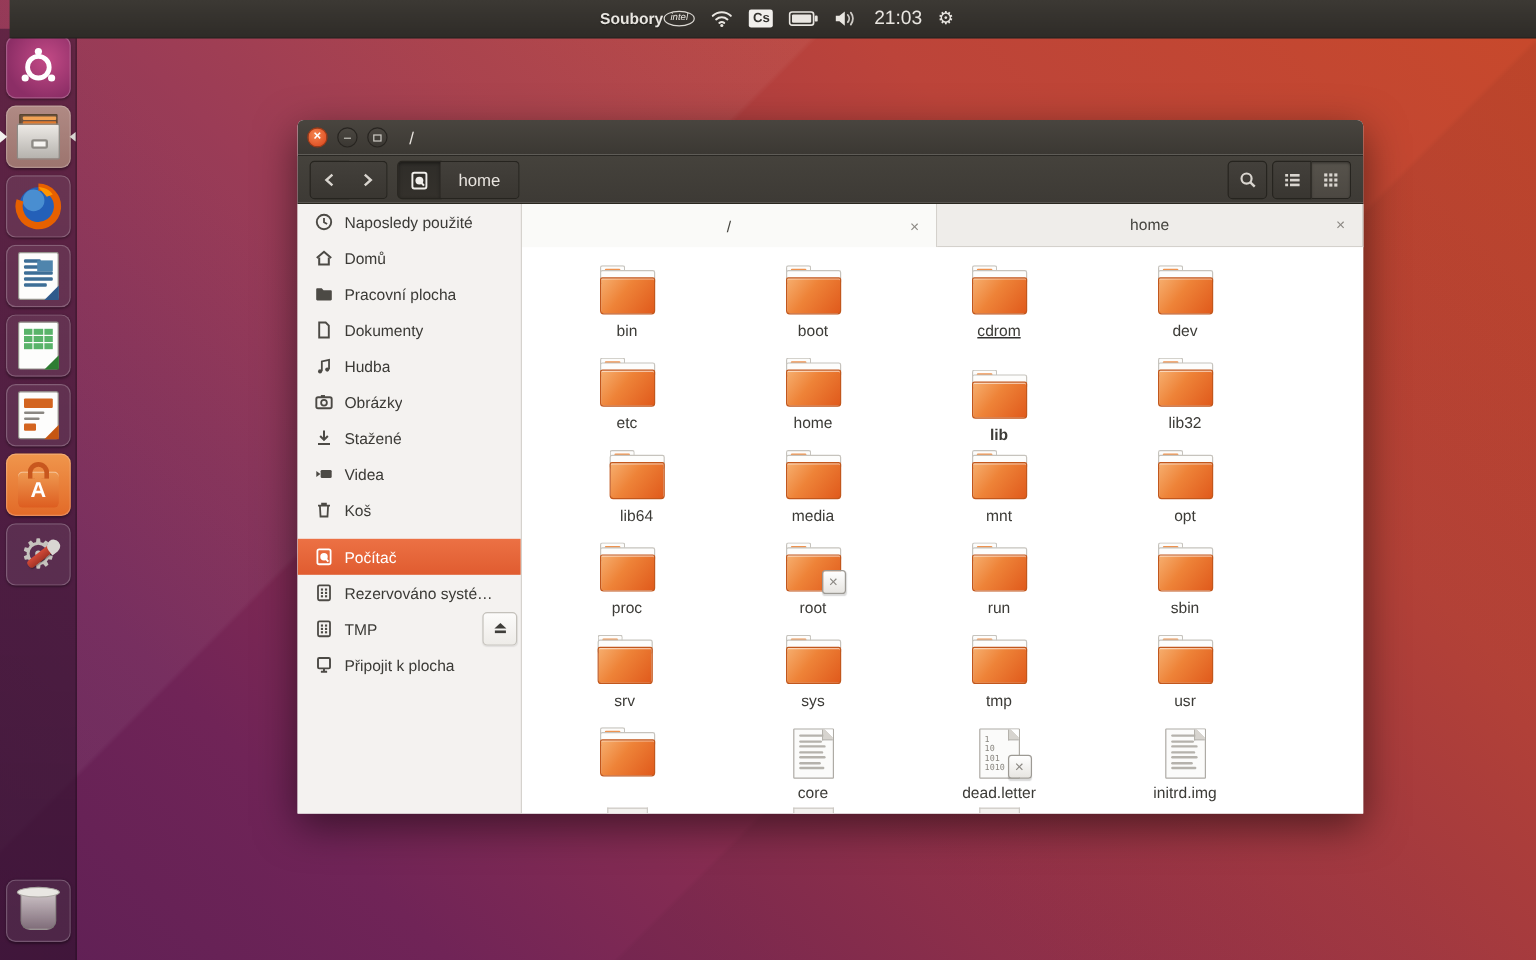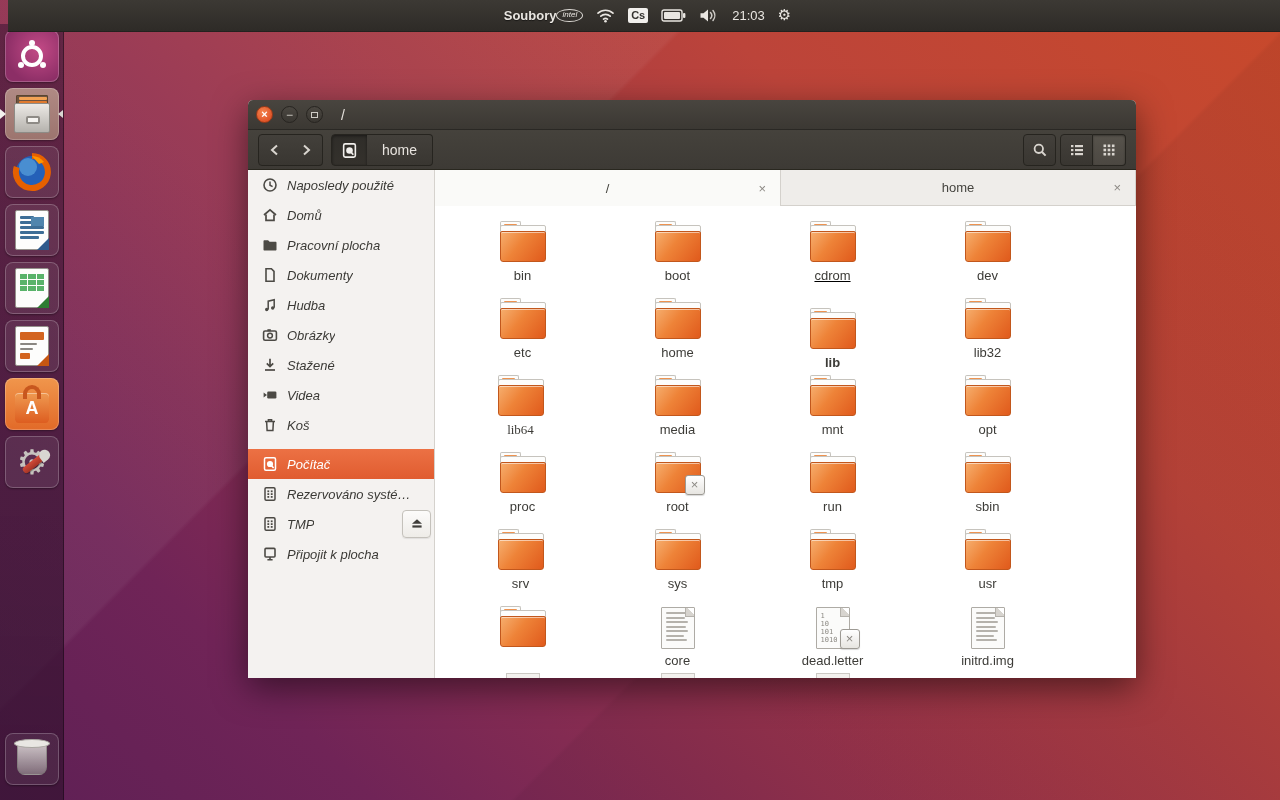--- a/index.html
+++ b/index.html
@@ -16,21 +16,21 @@
     background:linear-gradient(#3c3934,#2e2b27); color:#e9e6e1;
     display:flex; align-items:center; justify-content:center; z-index:50;
     border-bottom:1px solid rgba(0,0,0,.4); }
   #panel .appname { font-weight:bold; font-size:13px; padding-left:9px; text-shadow:0 1px 1px rgba(0,0,0,.5); }
   #tray { display:flex; align-items:center; gap:13px; padding-right:10px; }
   .tray-item { display:flex; align-items:center; color:#e9e6e1; }
   .intel-badge { font-size:8px; font-style:italic; border:1.5px solid #dcd9d4; border-radius:50%;
     padding:1px 5px 2px 5px; line-height:1; color:#e9e6e1; }
   .kb-badge { background:#f1efec; color:#33312e; font-size:11px; font-weight:bold;
     border-radius:2px; padding:0 3px; line-height:15px; }
-  .clock { font-size:13px; }
+  .clock { font-size:16px; }
   .gear-glyph { font-size:15px; line-height:1; font-family:"DejaVu Sans",sans-serif; }
 
   
   #launcher { position:absolute; left:0; top:24px; width:64px; height:776px;
     background:linear-gradient(rgba(66,24,56,.62),rgba(52,18,48,.72));
     border-right:1px solid rgba(0,0,0,.35); z-index:40; }
   .tile { position:absolute; left:5px; width:54px; height:52px; border-radius:8px;
     box-shadow:inset 0 0 0 1px rgba(255,255,255,.22), 0 1px 2px rgba(0,0,0,.35);
     display:flex; align-items:center; justify-content:center; overflow:hidden;
     background:rgba(255,255,255,.08); }
@@ -116,21 +116,21 @@
   #btn-list    { right:43px; width:33px; border-radius:4px 0 0 4px; }
   #btn-grid    { right:10px; width:33px; border-radius:0 4px 4px 0; border-left:none;
     background:linear-gradient(#57534c,#4c4842); box-shadow:inset 0 1px 2px rgba(0,0,0,.35); }
 
   
   #sidebar { position:absolute; left:0; top:70px; width:187px; height:508px;
     background:#f4f2f0; border-right:1px solid #d5d2cd; overflow:hidden; }
   .side-row { position:relative; height:30px; display:flex; align-items:center;
     padding-left:14px; color:#3b3a36; font-size:13px; }
   .side-row .sicon { width:16px; height:16px; margin-right:9px; color:#4c4a45; flex:none; }
-  .side-row .slabel { white-space:nowrap; overflow:hidden;font-style:italic; }
+  .side-row .slabel { white-space:nowrap; overflow:hidden; }
   .side-row.selected { background:linear-gradient(#ec7144,#e05c30); color:#fff; }
   .side-row.selected .sicon { color:#fff; }
   #devices { margin-top:9px; }
   .eject-btn { position:absolute; right:3px; top:1px; width:29px; height:28px;
     background:linear-gradient(#fcfbfa,#eeecE8); border:1px solid #c4c1bb; border-radius:4px;
     display:flex; align-items:center; justify-content:center; color:#3f3e3a; box-shadow:0 1px 1px rgba(0,0,0,.08); }
 
   
   #tabbar { position:absolute; left:187px; top:70px; width:701px; height:36px; display:flex; background:#eceae7; }
   .tab { position:relative; display:flex; align-items:center; justify-content:center;
@@ -581,21 +581,21 @@
           <div class="icon-box">
             <div>
               <div class="fld-tab"></div>
               <div class="fld-stripe"></div>
               <div class="fld-back"></div>
               <div class="fld-front"></div>
             </div>
           </div>
           <div class="fname">lib32</div>
         </div>
-        <div class="cell" style="left: 8px; top: 164px; font-family: Liberation Serif, serif;">
+        <div class="cell" style="left: 18px; top: 164px;">
           <div class="icon-box">
             <div>
               <div class="fld-tab"></div>
               <div class="fld-stripe"></div>
               <div class="fld-back"></div>
               <div class="fld-front"></div>
             </div>
           </div>
           <div class="fname">lib64</div>
         </div>

